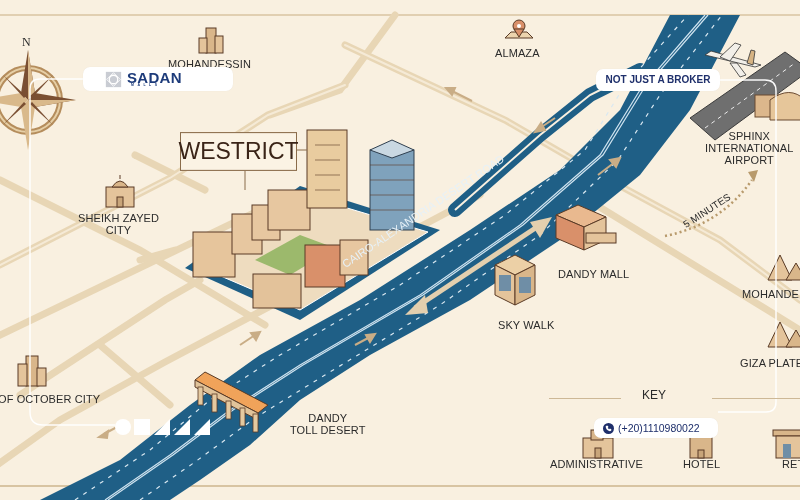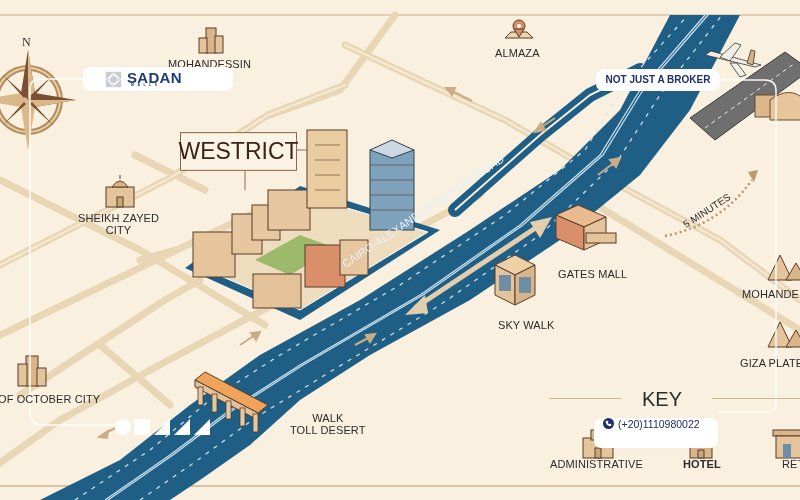--- a/index.html
+++ b/index.html
@@ -6,24 +6,24 @@
   body{width:800px;height:500px;overflow:hidden;background:#f8efdf;font-family:"Liberation Sans",sans-serif;}
   #map{position:relative;width:800px;height:500px;background:#f9f0e0;overflow:hidden;}
   svg.layer{position:absolute;left:0;top:0;}
   .lbl{position:absolute;color:#2b2b2b;font-size:11px;line-height:12px;text-align:center;white-space:nowrap;letter-spacing:0.1px;}
   .badge{position:absolute;background:#fff;border-radius:7px;box-shadow:0 0 1px rgba(0,0,0,0.08);}
   .sadan{left:83px;top:67px;width:150px;height:24px;display:flex;align-items:center;}
   .sadan .logo{width:17px;height:17px;margin-left:22px;}
   .sadan .name{color:#1d3b7a;font-weight:bold;font-size:15px;letter-spacing:0.3px;line-height:13px;margin-left:5px;position:relative;top:-2px;}
   .sadan .sub{position:absolute;left:48px;top:16px;font-size:3.5px;color:#1d3b7a;letter-spacing:3.5px;font-weight:bold;}
   .broker{left:596px;top:69px;width:124px;height:22px;color:#1e2f6b;font-weight:bold;font-size:10px;line-height:22px;text-align:center;border-radius:7px;}
-  .phone{left:594px;top:418px;width:124px;height:30px;display:flex;color:#1e2f6b;font-size:10.5px;}
+  .phone{left:594px;top:418px;width:124px;height:20px;display:flex;align-items:center;color:#1e2f6b;font-size:10.5px;}
   .phone .dot{width:11px;height:11px;border-radius:50%;background:#1e2f6b;margin:0 4px 0 9px;display:flex;align-items:center;justify-content:center;}
   .westrict{position:absolute;left:180px;top:133px;width:115px;height:35px;border:1.5px solid #8a6c4a;background:#fbf3e4;display:flex;align-items:center;justify-content:center;color:#3a2417;font-size:23px;font-family:"Liberation Sans",sans-serif;letter-spacing:0px;transform:scaleY(1.05);}
-  .key-title{position:absolute;left:642px;top:388px;font-size:20px;color:#2b2b2b;}
+  .key-title{position:absolute;left:642px;top:388px;font-size:12px;color:#2b2b2b;}
   .key-line{position:absolute;height:1px;background:#cdb896;top:398px;}
   .shape{position:absolute;background:#fff;}
 </style>
 </head>
 <body>
 
 <div id="map">
 
   <svg class="layer" width="800" height="500">
 
@@ -230,38 +230,43 @@
 
   <div class="lbl" style="left:22px;top:36px;font-family:'Liberation Serif',serif;font-size:12px;">N</div>
   <div class="lbl" style="left:168px;top:58px;">MOHANDESSIN</div>
   <div class="lbl" style="left:495px;top:47px;">ALMAZA</div>
   <div class="lbl" style="left:78px;top:212px;">
     <div>SHEIKH ZAYED</div>
     <div>CITY</div>
   </div>
   <div class="lbl" style="left:-2px;top:393px;">OF OCTOBER CITY</div>
   <div class="lbl" style="left:290px;top:412px;">
-    <div>WALK</div>
+    <div>DANDY</div>
     <div>TOLL DESERT</div>
   </div>
-  <div class="lbl" style="left:558px;top:268px;">GATES MALL</div>
+  <div class="lbl" style="left:558px;top:268px;">DANDY MALL</div>
   <div class="lbl" style="left:498px;top:319px;">SKY WALK</div>
+  <div class="lbl" style="left:705px;top:130px;">
+    <div>SPHINX</div>
+    <div>INTERNATIONAL</div>
+    <div>AIRPORT</div>
+  </div>
   <div class="lbl" style="left:742px;top:288px;">MOHANDE</div>
   <div class="lbl" style="left:740px;top:357px;">GIZA PLATE</div>
 
   <div class="lbl" style="left:680px;top:205px;transform:rotate(-33deg);font-size:10px;">5 MINUTES</div>
   <div class="lbl" style="left:340px;top:260px;color:#e7f1f7;font-size:11px;transform:rotate(-34deg);transform-origin:left top;">CAIRO-ALEXANDRIA DESERT ROAD</div>
 
   <div class="westrict">WESTRICT</div>
 
   <div class="key-line" style="left:549px;width:72px;"></div>
   <div class="key-title">KEY</div>
   <div class="key-line" style="left:712px;width:88px;"></div>
   <div class="lbl" style="left:550px;top:458px;">ADMINISTRATIVE</div>
-  <div class="lbl" style="left:683px;top:458px;font-weight:bold;">HOTEL</div>
+  <div class="lbl" style="left:683px;top:458px;">HOTEL</div>
   <div class="lbl" style="left:770px;top:458px;margin-left:12px;">RETA</div>
 
   <div class="badge sadan">
     <svg class="logo" viewBox="0 0 20 20">
       <rect x="1" y="1" width="18" height="18" fill="#c9ccd3"></rect>
       <circle cx="10" cy="10" r="5" fill="none" stroke="#fff" stroke-width="1.5"></circle>
       <polygon points="10,2 18,10 10,18 2,10" fill="none" stroke="#fff" stroke-width="1"></polygon>
     </svg>
     <span class="name">SADAN</span>
     <span class="sub">MALLS</span>

